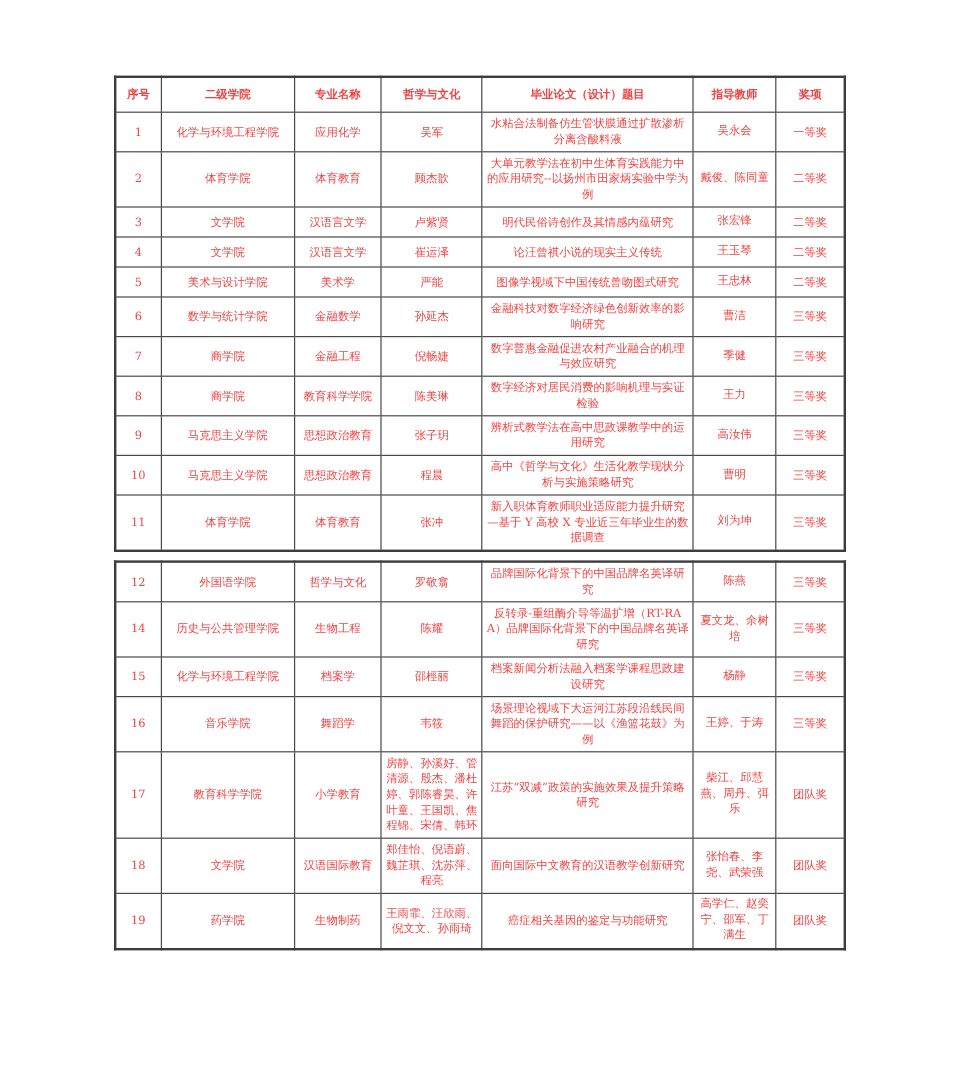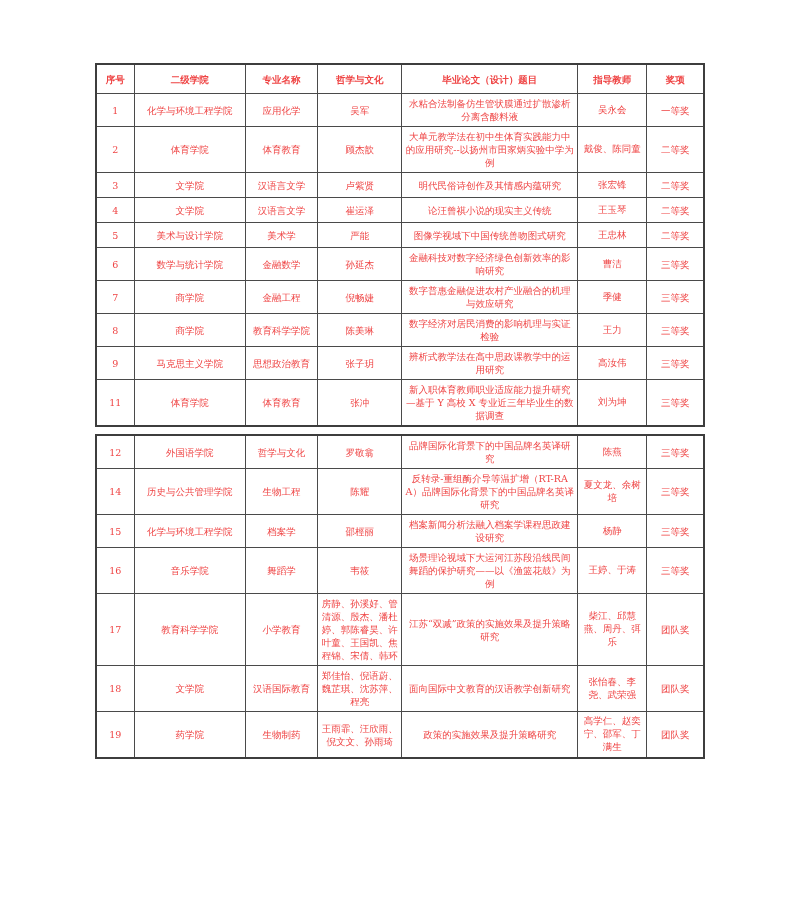--- a/index.html
+++ b/index.html
@@ -145,20 +145,29 @@
         <tr>
           <td class="col-no">9</td>
           <td class="col-college">马克思主义学院</td>
           <td class="col-major">思想政治教育</td>
           <td class="col-students">张子玥</td>
           <td class="col-title">辨析式教学法在高中思政课教学中的运用研究</td>
           <td class="col-advisors">高汝伟</td>
           <td class="col-award">三等奖</td>
         </tr>
         <tr>
+          <td class="col-no">10</td>
+          <td class="col-college">马克思主义学院</td>
+          <td class="col-major">思想政治教育</td>
+          <td class="col-students">程晨</td>
+          <td class="col-title">高中《哲学与文化》生活化教学现状分析与实施策略研究</td>
+          <td class="col-advisors">曹明</td>
+          <td class="col-award">三等奖</td>
+        </tr>
+        <tr>
           <td class="col-no">11</td>
           <td class="col-college">体育学院</td>
           <td class="col-major">体育教育</td>
           <td class="col-students">张冲</td>
           <td class="col-title">新入职体育教师职业适应能力提升研究—基于 Y 高校 X 专业近三年毕业生的数据调查</td>
           <td class="col-advisors">刘为坤</td>
           <td class="col-award">三等奖</td>
         </tr>
       </tbody>
   </table>
@@ -226,20 +235,20 @@
           <td class="col-students">郑佳怡、倪语蔚、魏芷琪、沈苏萍、程亮</td>
           <td class="col-title">面向国际中文教育的汉语教学创新研究</td>
           <td class="col-advisors">张怡春、李尧、武荣强</td>
           <td class="col-award">团队奖</td>
         </tr>
         <tr>
           <td class="col-no">19</td>
           <td class="col-college">药学院</td>
           <td class="col-major">生物制药</td>
           <td class="col-students">王雨霏、汪欣雨、倪文文、孙雨琦</td>
-          <td class="col-title">政策的实施效果及提升策略研究</td>
+          <td class="col-title">癌症相关基因的鉴定与功能研究</td>
           <td class="col-advisors">高学仁、赵奕宁、邵军、丁满生</td>
           <td class="col-award">团队奖</td>
         </tr>
       </tbody>
   </table>
 
 </div>
 
 </body></html>

